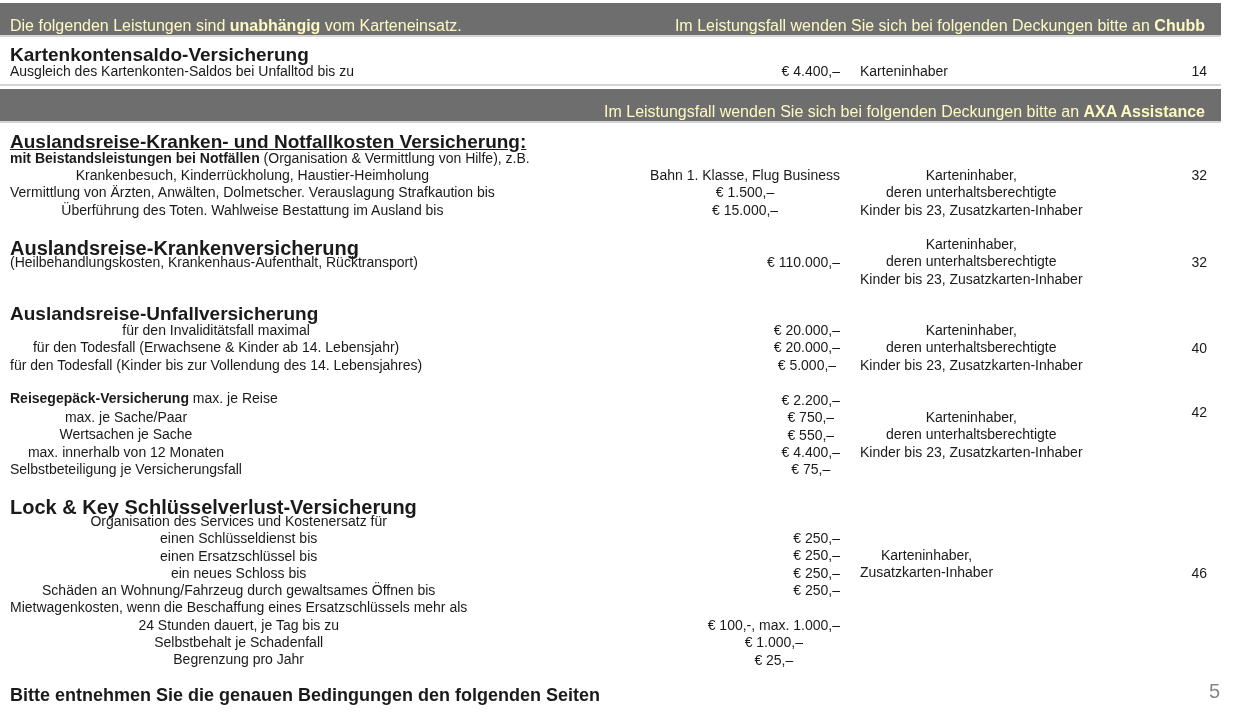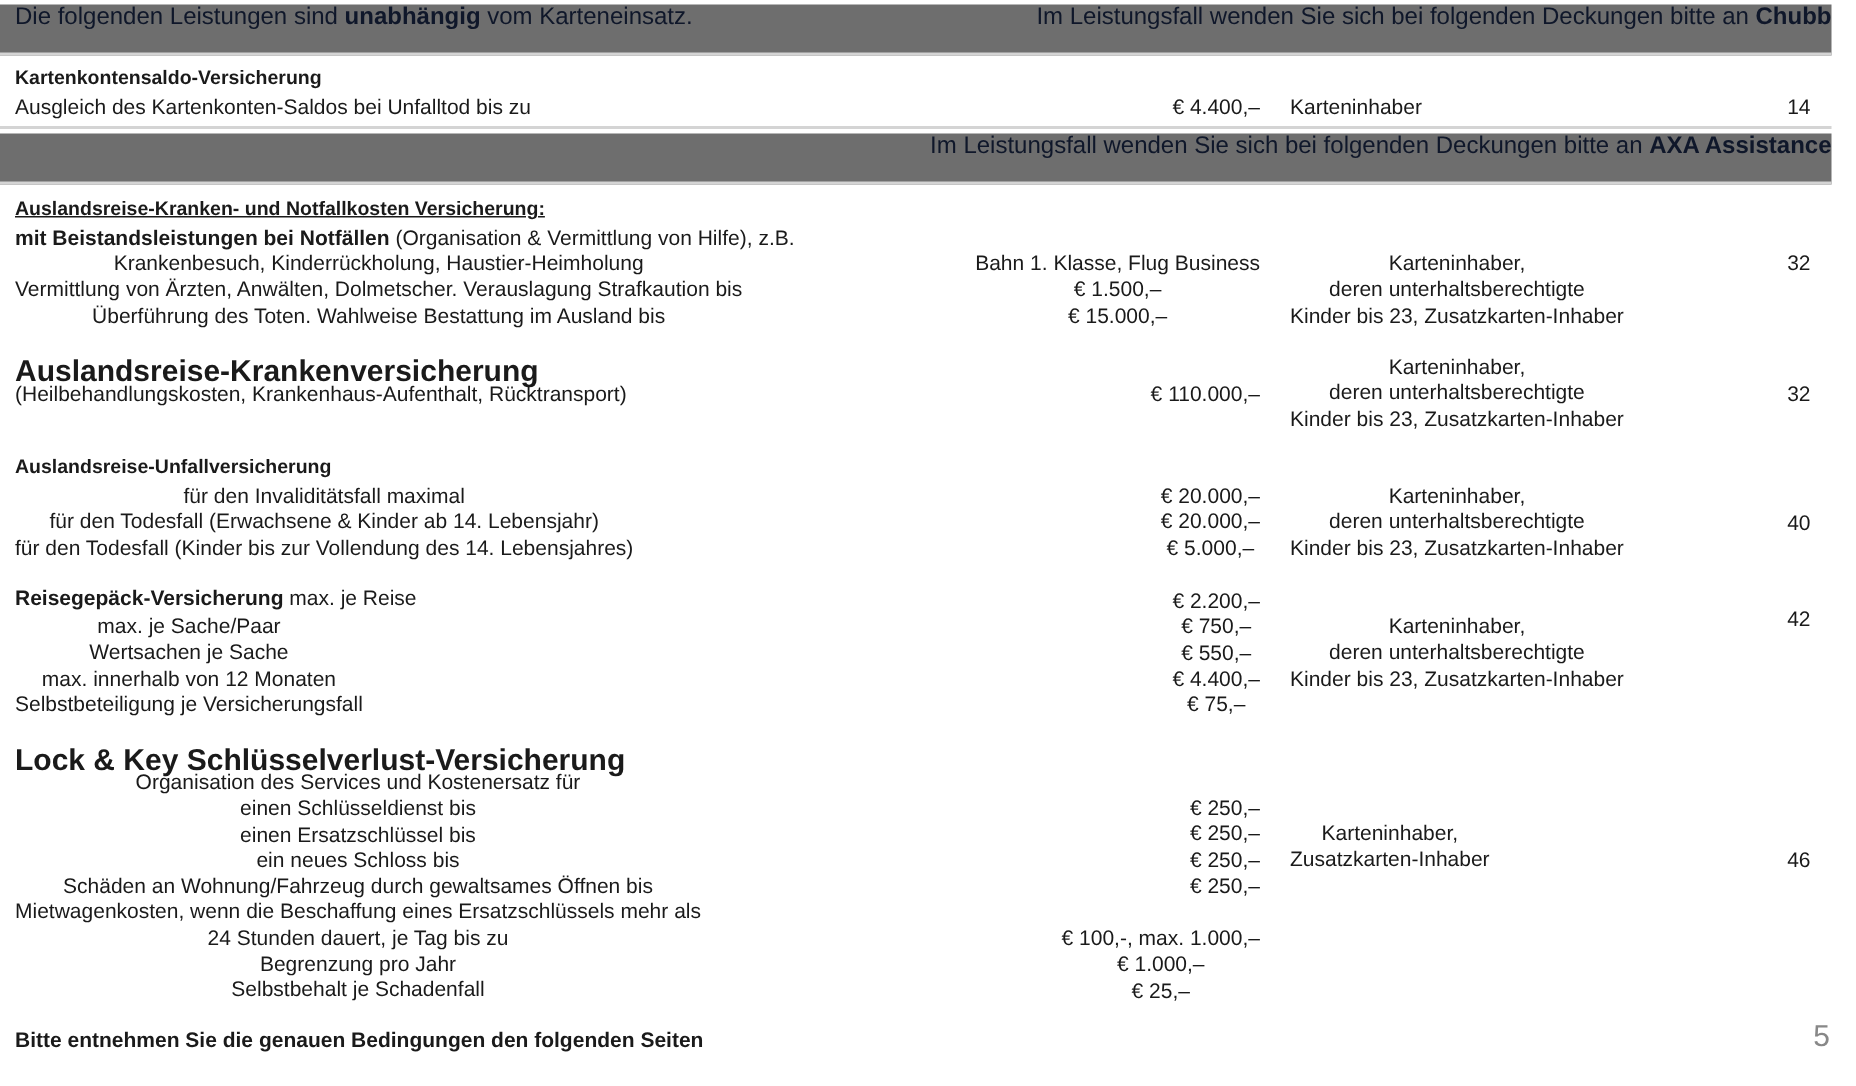--- a/index.html
+++ b/index.html
@@ -2,36 +2,36 @@
 <html><head>
 <meta charset="utf-8">
 <style>
   html, body { margin: 0; padding: 0; background: #ffffff; }
   body {
     width: 1237px; height: 724px; position: relative; overflow: hidden;
     font-family: "Liberation Sans", sans-serif; color: #1a1a1a;
   }
   .bar {
     position: absolute; left: 0; width: 1221px; height: 34px;
-    background: #6e6e6e; color: #0f172a; font-size: 16px;
-    display: flex; align-items: flex-start; justify-content: space-between;
-    box-sizing: border-box; padding: 0 0 0 10px;
+    background: #6e6e6e; color: #fef9c3; font-size: 16px;
+    display: flex; align-items: flex-end; justify-content: space-between;
+    box-sizing: border-box; padding: 0 16px 0 10px;
     border-bottom: 2px solid #d4d4d4;
   }
   .bar b { font-weight: bold; }
   .bar .right { text-align: right; }
   .sep { position: absolute; left: 0; width: 1221px; height: 2px; background: #d4d4d4; }
   .t { position: absolute; font-size: 14px; line-height: 17.3px; white-space: nowrap; }
-  .h1 { position: absolute; font-size: 13px; font-weight: bold; white-space: nowrap; }
+  .h1 { position: absolute; font-size: 19px; font-weight: bold; white-space: nowrap; }
   .h2 { position: absolute; font-size: 20px; font-weight: bold; white-space: nowrap; }
   .left { left: 10px; }
   .amt { right: 397px; text-align: right; }
   .who { left: 860px; }
   .page { right: 30px; text-align: right; }
-  .footer { position: absolute; left: 10px; top: 685px; font-size: 14px; font-weight: bold; }
+  .footer { position: absolute; left: 10px; top: 685px; font-size: 18px; font-weight: bold; }
   .pagenum { position: absolute; right: 17px; top: 680px; font-size: 20px; color: #888888; }
   .line { display: block; text-align: center; }
 </style>
 </head>
 <body>
 
 <div class="bar" style="top:3px;">
   <span><span>Die folgenden Leistungen sind </span><b>unabhängig</b><span> vom Karteneinsatz.</span></span>
   <span class="right"><span>Im Leistungsfall wenden Sie sich bei folgenden Deckungen bitte an </span><b>Chubb</b></span>
 </div>
@@ -117,22 +117,22 @@
 
 <div class="h2 left" style="top:496px;">Lock &amp; Key Schlüsselverlust-Versicherung</div>
 <div class="t left" style="top:513px;">
   <span class="line">Organisation des Services und Kostenersatz für</span>
   <span class="line">einen Schlüsseldienst bis</span>
   <span class="line">einen Ersatzschlüssel bis</span>
   <span class="line">ein neues Schloss bis</span>
   <span class="line">Schäden an Wohnung/Fahrzeug durch gewaltsames Öffnen bis</span>
   <span class="line">Mietwagenkosten, wenn die Beschaffung eines Ersatzschlüssels mehr als</span>
   <span class="line">24 Stunden dauert, je Tag bis zu</span>
+  <span class="line">Selbstbehalt je Schadenfall</span>
   <span class="line">Begrenzung pro Jahr</span>
-  <span class="line">Selbstbehalt je Schadenfall</span>
 </div>
 <div class="t amt" style="top:530px;">
   <span class="line">€ 250,–</span>
   <span class="line">€ 250,–</span>
   <span class="line">€ 250,–</span>
   <span class="line">€ 250,–</span>
 </div>
 <div class="t amt" style="top:617px;">
   <span class="line">€ 100,-, max. 1.000,–</span>
   <span class="line">€ 1.000,–</span>

